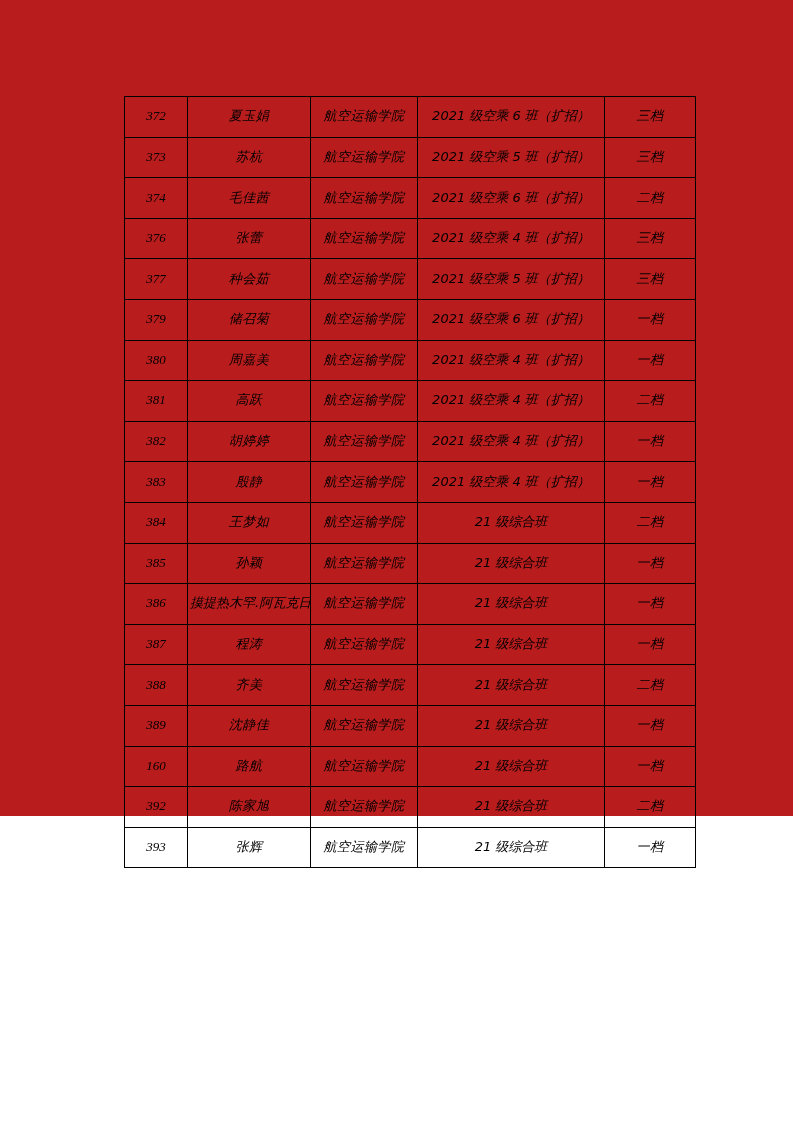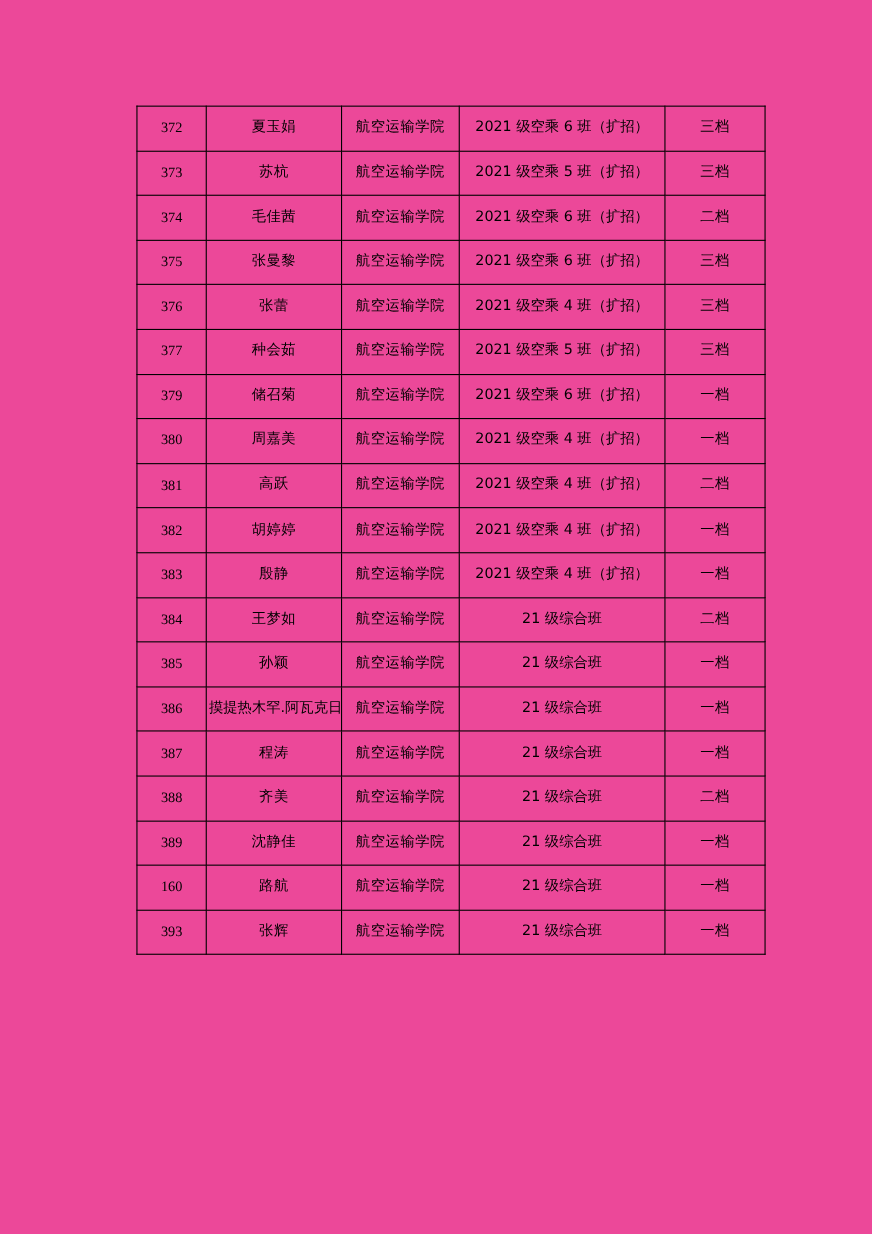--- a/index.html
+++ b/index.html
@@ -13,22 +13,23 @@
     font-family: "Liberation Serif", "DejaVu Serif", serif;
     color: #000000;
     position: relative;
     overflow: hidden;
   }
   .page {
     position: absolute;
     left: 0;
     top: 0;
     width: 793px;
-    height: 1122px;
-    background: #ec4899;
+    height: 816px;
+    background: #b91c1c;
+    font-style: italic;
   }
   .table-wrap {
     position: absolute;
     left: 124px;
     top: 96px;
     width: 546px;
   }
   table.roster {
     border-collapse: collapse;
     width: 546px;
@@ -85,27 +86,20 @@
             <td class="col-level cjk">三档</td>
           </tr>
           <tr>
             <td class="col-no">374</td>
             <td class="col-name cjk">毛佳茜</td>
             <td class="col-college cjk">航空运输学院</td>
             <td class="col-class cjk class-mixed">2021 级空乘 6 班（扩招）</td>
             <td class="col-level cjk">二档</td>
           </tr>
           <tr>
-            <td class="col-no">375</td>
-            <td class="col-name cjk">张曼黎</td>
-            <td class="col-college cjk">航空运输学院</td>
-            <td class="col-class cjk class-mixed">2021 级空乘 6 班（扩招）</td>
-            <td class="col-level cjk">三档</td>
-          </tr>
-          <tr>
             <td class="col-no">376</td>
             <td class="col-name cjk">张蕾</td>
             <td class="col-college cjk">航空运输学院</td>
             <td class="col-class cjk class-mixed">2021 级空乘 4 班（扩招）</td>
             <td class="col-level cjk">三档</td>
           </tr>
           <tr>
             <td class="col-no">377</td>
             <td class="col-name cjk">种会茹</td>
             <td class="col-college cjk">航空运输学院</td>
@@ -188,20 +182,27 @@
             <td class="col-college cjk">航空运输学院</td>
             <td class="col-class cjk class-mixed">21 级综合班</td>
             <td class="col-level cjk">一档</td>
           </tr>
           <tr>
             <td class="col-no">160</td>
             <td class="col-name cjk">路航</td>
             <td class="col-college cjk">航空运输学院</td>
             <td class="col-class cjk class-mixed">21 级综合班</td>
             <td class="col-level cjk">一档</td>
+          </tr>
+          <tr>
+            <td class="col-no">392</td>
+            <td class="col-name cjk">陈家旭</td>
+            <td class="col-college cjk">航空运输学院</td>
+            <td class="col-class cjk class-mixed">21 级综合班</td>
+            <td class="col-level cjk">二档</td>
           </tr>
           <tr>
             <td class="col-no">393</td>
             <td class="col-name cjk">张辉</td>
             <td class="col-college cjk">航空运输学院</td>
             <td class="col-class cjk class-mixed">21 级综合班</td>
             <td class="col-level cjk">一档</td>
           </tr>
         </tbody>
     </table>

